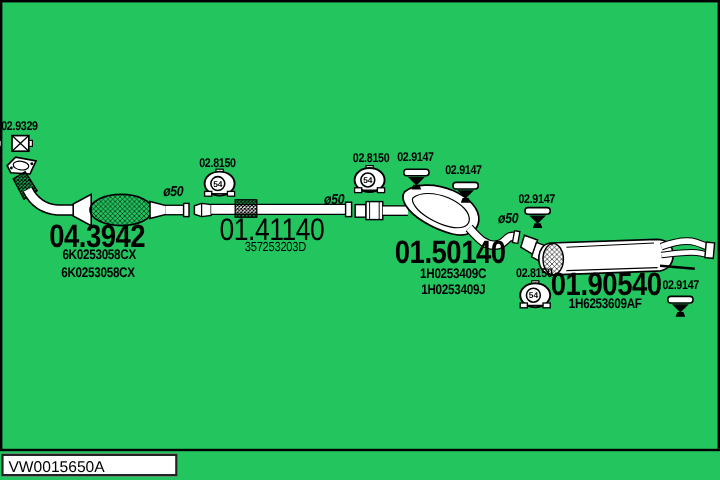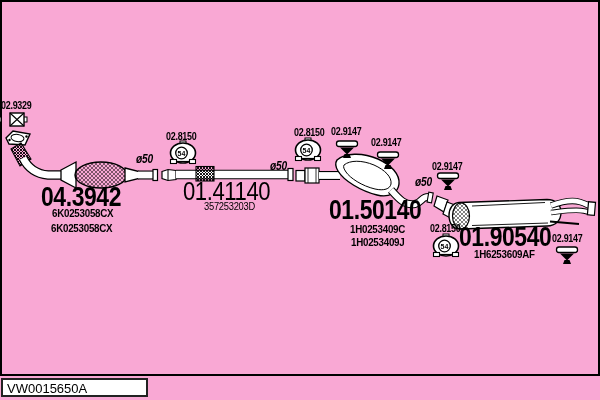--- a/index.html
+++ b/index.html
@@ -1,17 +1,17 @@
 <!DOCTYPE html>
 <html><head>
 <meta charset="utf-8">
 <style>
   html,body{margin:0;padding:0;background:#fff;}
   .stage{
-    position:relative;width:600px;height:400px;background:#f9a8d4;
+    position:relative;width:600px;height:400px;background:#22c55e;
     font-family:"Liberation Sans",sans-serif;overflow:hidden;color:#000;
   }
   .frame{
     position:absolute;left:0;top:0;width:600px;height:376px;
     border:2px solid #000;box-sizing:border-box;
   }
   svg{position:absolute;left:0;top:0;}
   svg text{font-family:"Liberation Sans",sans-serif;}
   .lb{position:absolute;white-space:nowrap;line-height:1;transform-origin:0 0;color:#000;}
   .sm{font-size:10.5px;font-weight:700;letter-spacing:-.3px;transform:scaleX(.85);}

